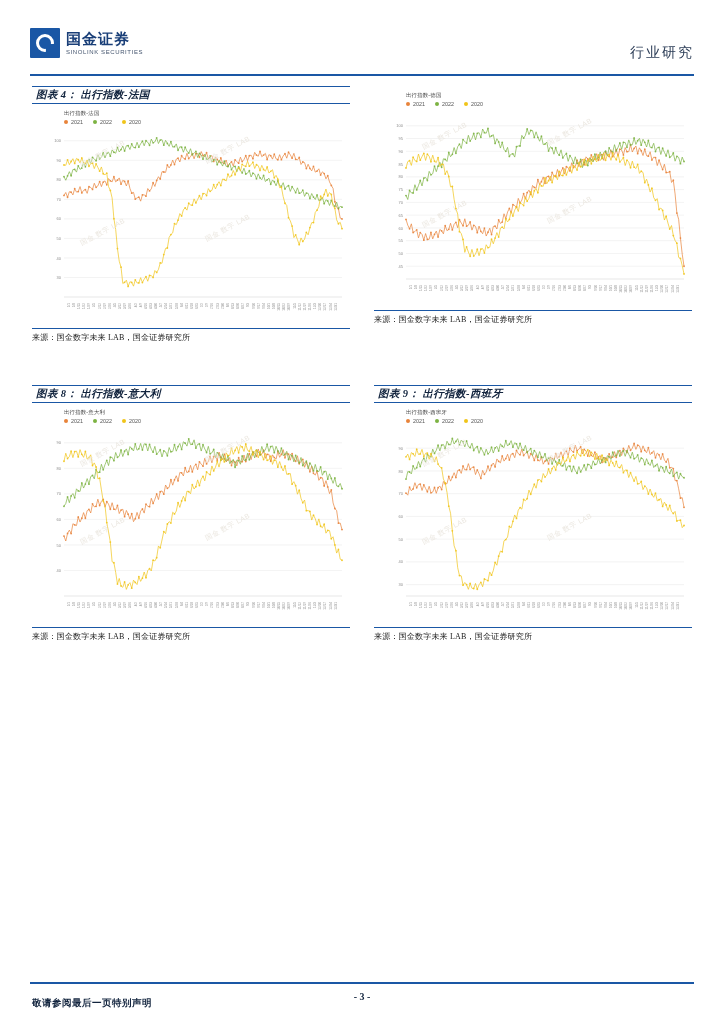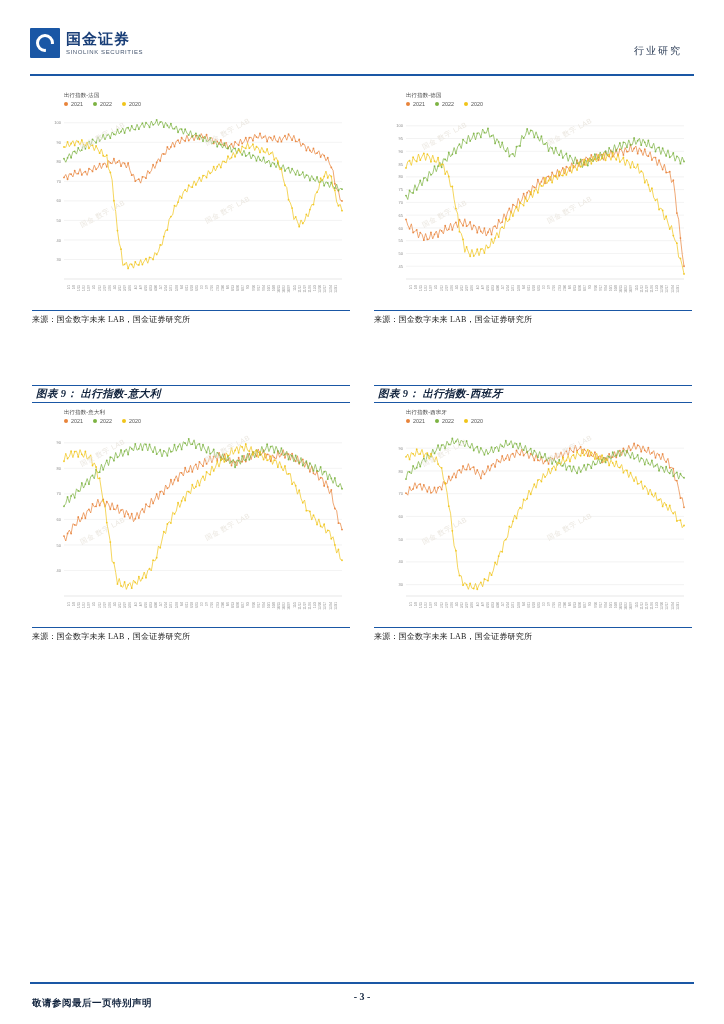--- a/index.html
+++ b/index.html
@@ -69,23 +69,23 @@
     letter-spacing: 1px;
   }
   .logo-en {
     font-size: 6px;
     color: #44556e;
     letter-spacing: 0.6px;
     margin-top: 2px;
   }
   .header-right {
     position: absolute;
-    right: 12px;
+    right: 0;
     top: 16px;
-    font-size: 10px;
+    font-size: 14px;
     color: #2a3b55;
     letter-spacing: 2px;
   }
   .header-rule {
     position: absolute;
     left: 30px;
     right: 30px;
     top: 74px;
     height: 2px;
     background: #1a57a5;
@@ -246,20 +246,23 @@
       <div class="logo-text">
         <span class="logo-cn">国金证券</span>
         <span class="logo-en">SINOLINK SECURITIES</span>
       </div>
     </div>
     <div class="header-right">行业研究</div>
   </div>
   <div class="header-rule"></div>
 
   <div class="figure fig-4">
+    <div class="fig-title-bar">
+      <span class="fig-title">图表 4：  出行指数-法国</span>
+    </div>
     <div class="fig-body">
       <div class="chart-area">
         <div class="chart-head">出行指数-法国</div>
         <div class="chart-legend">
           <span class="legend-item">
               <i class="legend-dot" style="background:#e8833a"></i>
               <span>2021</span>
             </span>
           <span class="legend-item">
               <i class="legend-dot" style="background:#7cb342"></i>
@@ -941,21 +944,21 @@
             <span class="tick" style="left: 95.1538%;">12/24</span>
             <span class="tick" style="left: 97%;">12/31</span>
           </div>
       </div>
     </div>
     <div class="fig-source">来源：国金数字未来 LAB，国金证券研究所</div>
   </div>
 
   <div class="figure fig-6">
     <div class="fig-title-bar">
-      <span class="fig-title">图表 9：  出行指数-意大利</span>
+      <span class="fig-title">图表 8：  出行指数-意大利</span>
     </div>
     <div class="fig-body">
       <div class="chart-area">
         <div class="chart-head">出行指数-意大利</div>
         <div class="chart-legend">
           <span class="legend-item">
               <i class="legend-dot" style="background:#e8833a"></i>
               <span>2021</span>
             </span>
           <span class="legend-item">

